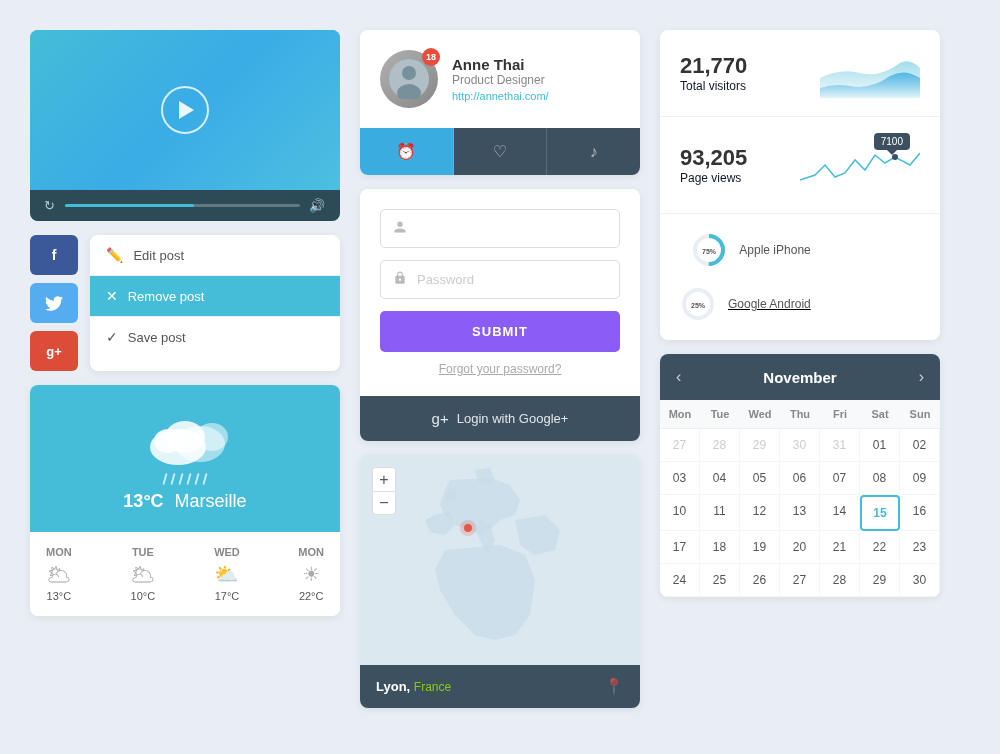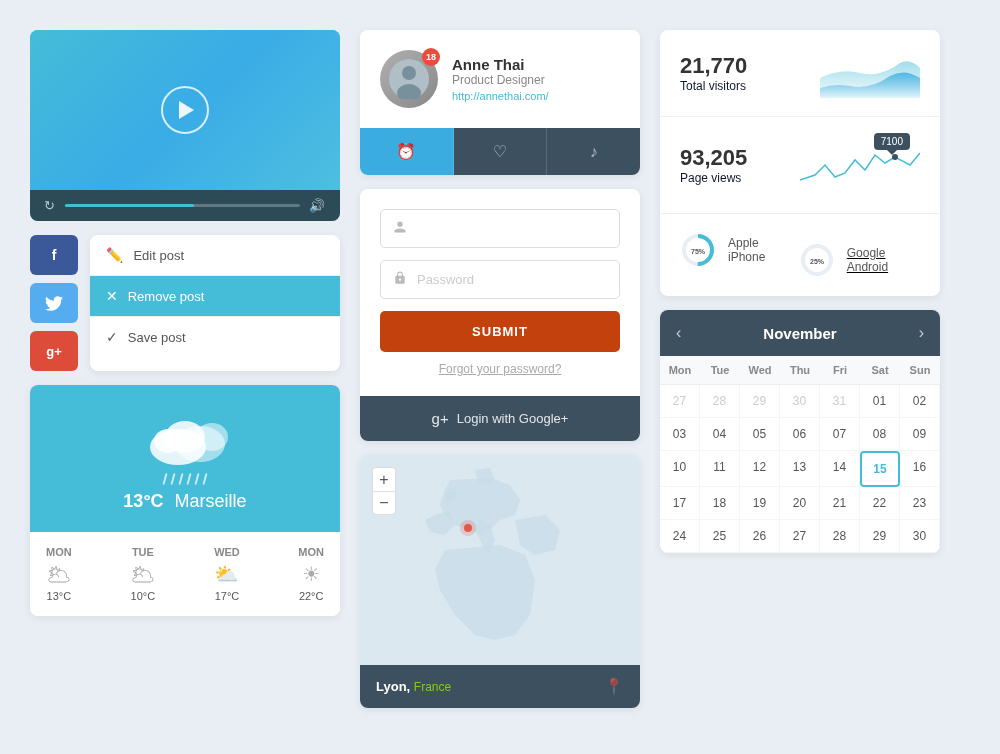--- a/index.html
+++ b/index.html
@@ -237,21 +237,21 @@
     .input-icon { color: #bbb; font-size: 14px; margin-right: 10px; }
     .input-group input {
       border: none; outline: none;
       font-size: 13px; color: #555;
       width: 100%;
       background: transparent;
     }
     .input-group input::placeholder { color: #ccc; }
     .submit-btn {
       width: 100%;
-      background: #c2410c;
+      background: #8b5cf6;
       color: #fff;
       border: none;
       border-radius: 5px;
       padding: 13px;
       font-size: 13px;
       font-weight: 700;
       letter-spacing: 1px;
       cursor: pointer;
       margin-bottom: 10px;
     }
@@ -676,21 +676,21 @@
         <div class="line-chart-wrap">
           <div class="tooltip-box">7100</div>
           <svg width="120" height="60" viewBox="0 0 120 60">
             <polyline points="0,45 15,40 25,30 35,42 45,38 55,25 65,35 75,20 85,28 95,22 110,30 120,18" fill="none" stroke="#45bcd8" stroke-width="1.5"></polyline>
             <circle cx="95" cy="22" r="3" fill="#3d5060"></circle>
           </svg>
         </div>
       </div>
 
       <div class="stat-section" style="align-items:flex-start;">
-        <div style="display:flex; flex-direction:row; gap:8px; align-items:flex-end;">
+        <div style="display:flex; flex-direction:column; gap:8px; align-items:flex-end;">
 
           <div class="donut-row">
             <svg class="donut-svg" viewBox="0 0 36 36">
               <circle cx="18" cy="18" r="14" fill="none" stroke="#e8eef3" stroke-width="4"></circle>
               <circle cx="18" cy="18" r="14" fill="none" stroke="#45bcd8" stroke-width="4" stroke-dasharray="65.97 87.96" stroke-dashoffset="21.99" transform="rotate(-90 18 18)"></circle>
               <text x="18" y="22" text-anchor="middle" font-size="7" fill="#555" font-weight="600">75%</text>
             </svg>
             <span class="donut-label">Apple iPhone</span>
           </div>
 

